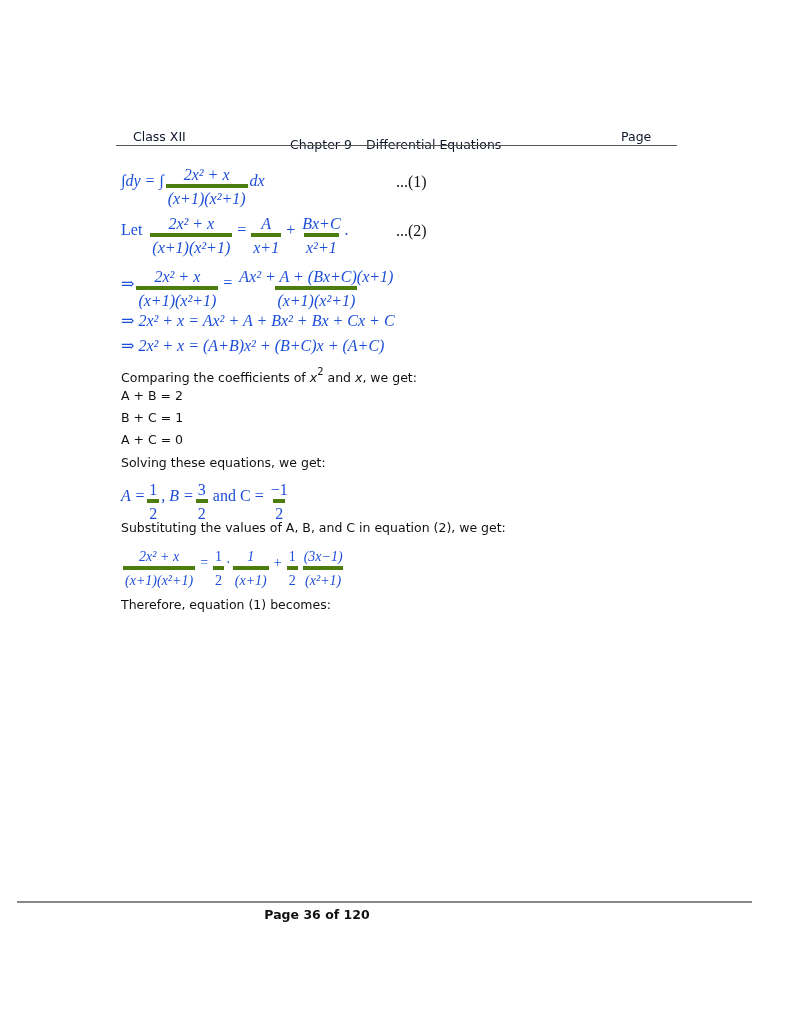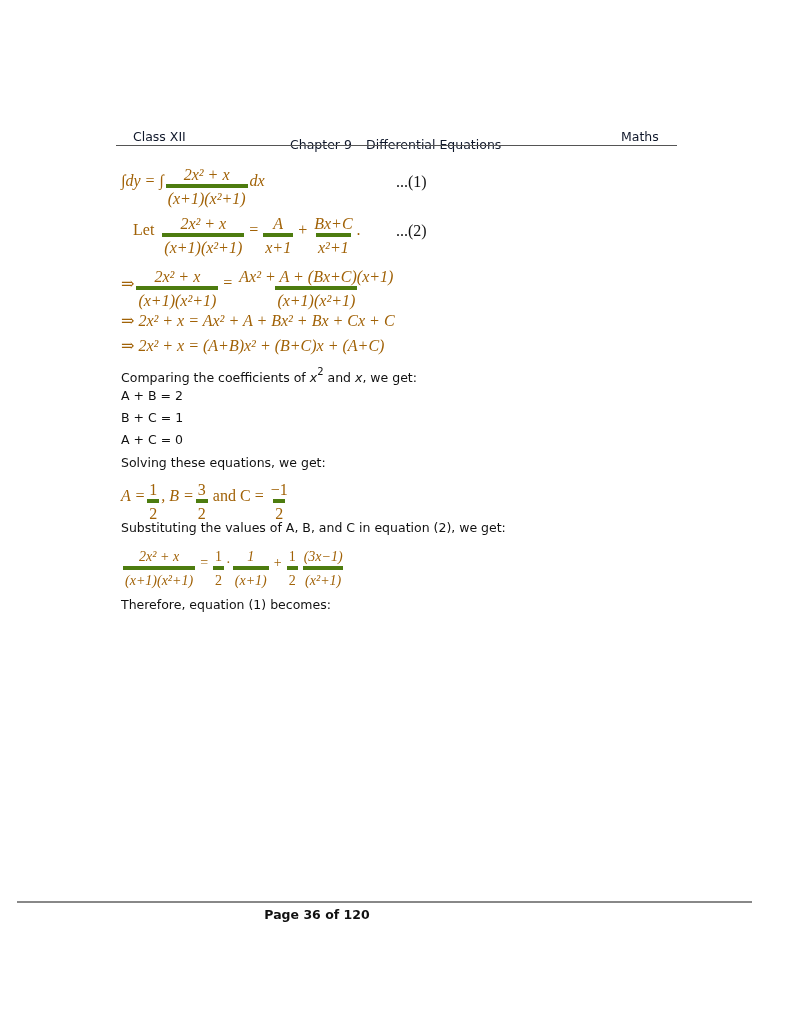--- a/index.html
+++ b/index.html
@@ -7,21 +7,21 @@
   .sans { font-family: "DejaVu Sans", "Liberation Sans", sans-serif; }
 
   
   .hdr { position:absolute; top:129px; font-size:12.5px; color:#0f172a; }
   .hdr-class { left:133px; }
   .hdr-chapter { left:290px;margin-top:8px; }
   .hdr-subject { left:621px; }
   .hdr-rule { position:absolute; left:116px; top:145px; width:561px; height:0; border-top:1.5px solid #555; }
 
   
-  .math { position:absolute; font-family:"Liberation Serif","DejaVu Serif",serif; font-size:16px; color:#a16207; display:flex; align-items:center; white-space:nowrap; }
+  .math { position:absolute; font-family:"Liberation Serif","DejaVu Serif",serif; font-size:16px; color:#1d4ed8; display:flex; align-items:center; white-space:nowrap; }
   .frac { display:inline-flex; flex-direction:column; align-items:center; vertical-align:middle; margin:0 2px; }
   .frac .num { padding:0 2px 1px; line-height:17px;margin-top:12px; }
   .frac .den { padding:1px 2px 0; line-height:19px; border-top:4px solid #4d7c0f; }
   .small { font-size:14px; }
   .sup { font-size:10px; vertical-align:7px; }
   .it { font-style:italic; }
   .op { margin:0 3px; }
   .eqno { position:absolute; font-family:"Liberation Serif","DejaVu Serif",serif; font-size:16px; }
 
   
@@ -30,35 +30,35 @@
 
   
   .foot-rule { position:absolute; left:17px; top:901px; width:735px; height:0; border-top:2px solid #888; }
   .foot { position:absolute; top:907px; left:0; width:634px; text-align:center; font-size:12.5px; font-weight:bold; color:#111; }
 </style>
 </head>
 <body>
 
 <div class="hdr hdr-class sans">Class XII</div>
 <div class="hdr hdr-chapter sans">Chapter 9 – Differential Equations</div>
-<div class="hdr hdr-subject sans">Maths</div>
+<div class="hdr hdr-subject sans">Page</div>
 <div class="hdr-rule"></div>
 
 <div class="math" style="left:121px; top:160px; height:42px;">
   <span class="it">∫dy = ∫</span>
   <span class="frac">
     <span class="num it">2x² + x</span>
     <span class="den it">(x+1)(x²+1)</span>
   </span>
   <span class="it">dx</span>
 </div>
 <div class="eqno" style="left:396px; top:173px;">...(1)</div>
 
 <div class="math" style="left:121px; top:209px; height:42px;">
-  <span style="margin-right:6px;margin-left:12px;">Let</span>
+  <span style="margin-right:6px;">Let</span>
   <span class="frac">
     <span class="num it">2x² + x</span>
     <span class="den it">(x+1)(x²+1)</span>
   </span>
   <span class="op">=</span>
   <span class="frac">
     <span class="num it">A</span>
     <span class="den it">x+1</span>
   </span>
   <span class="op">+</span>

